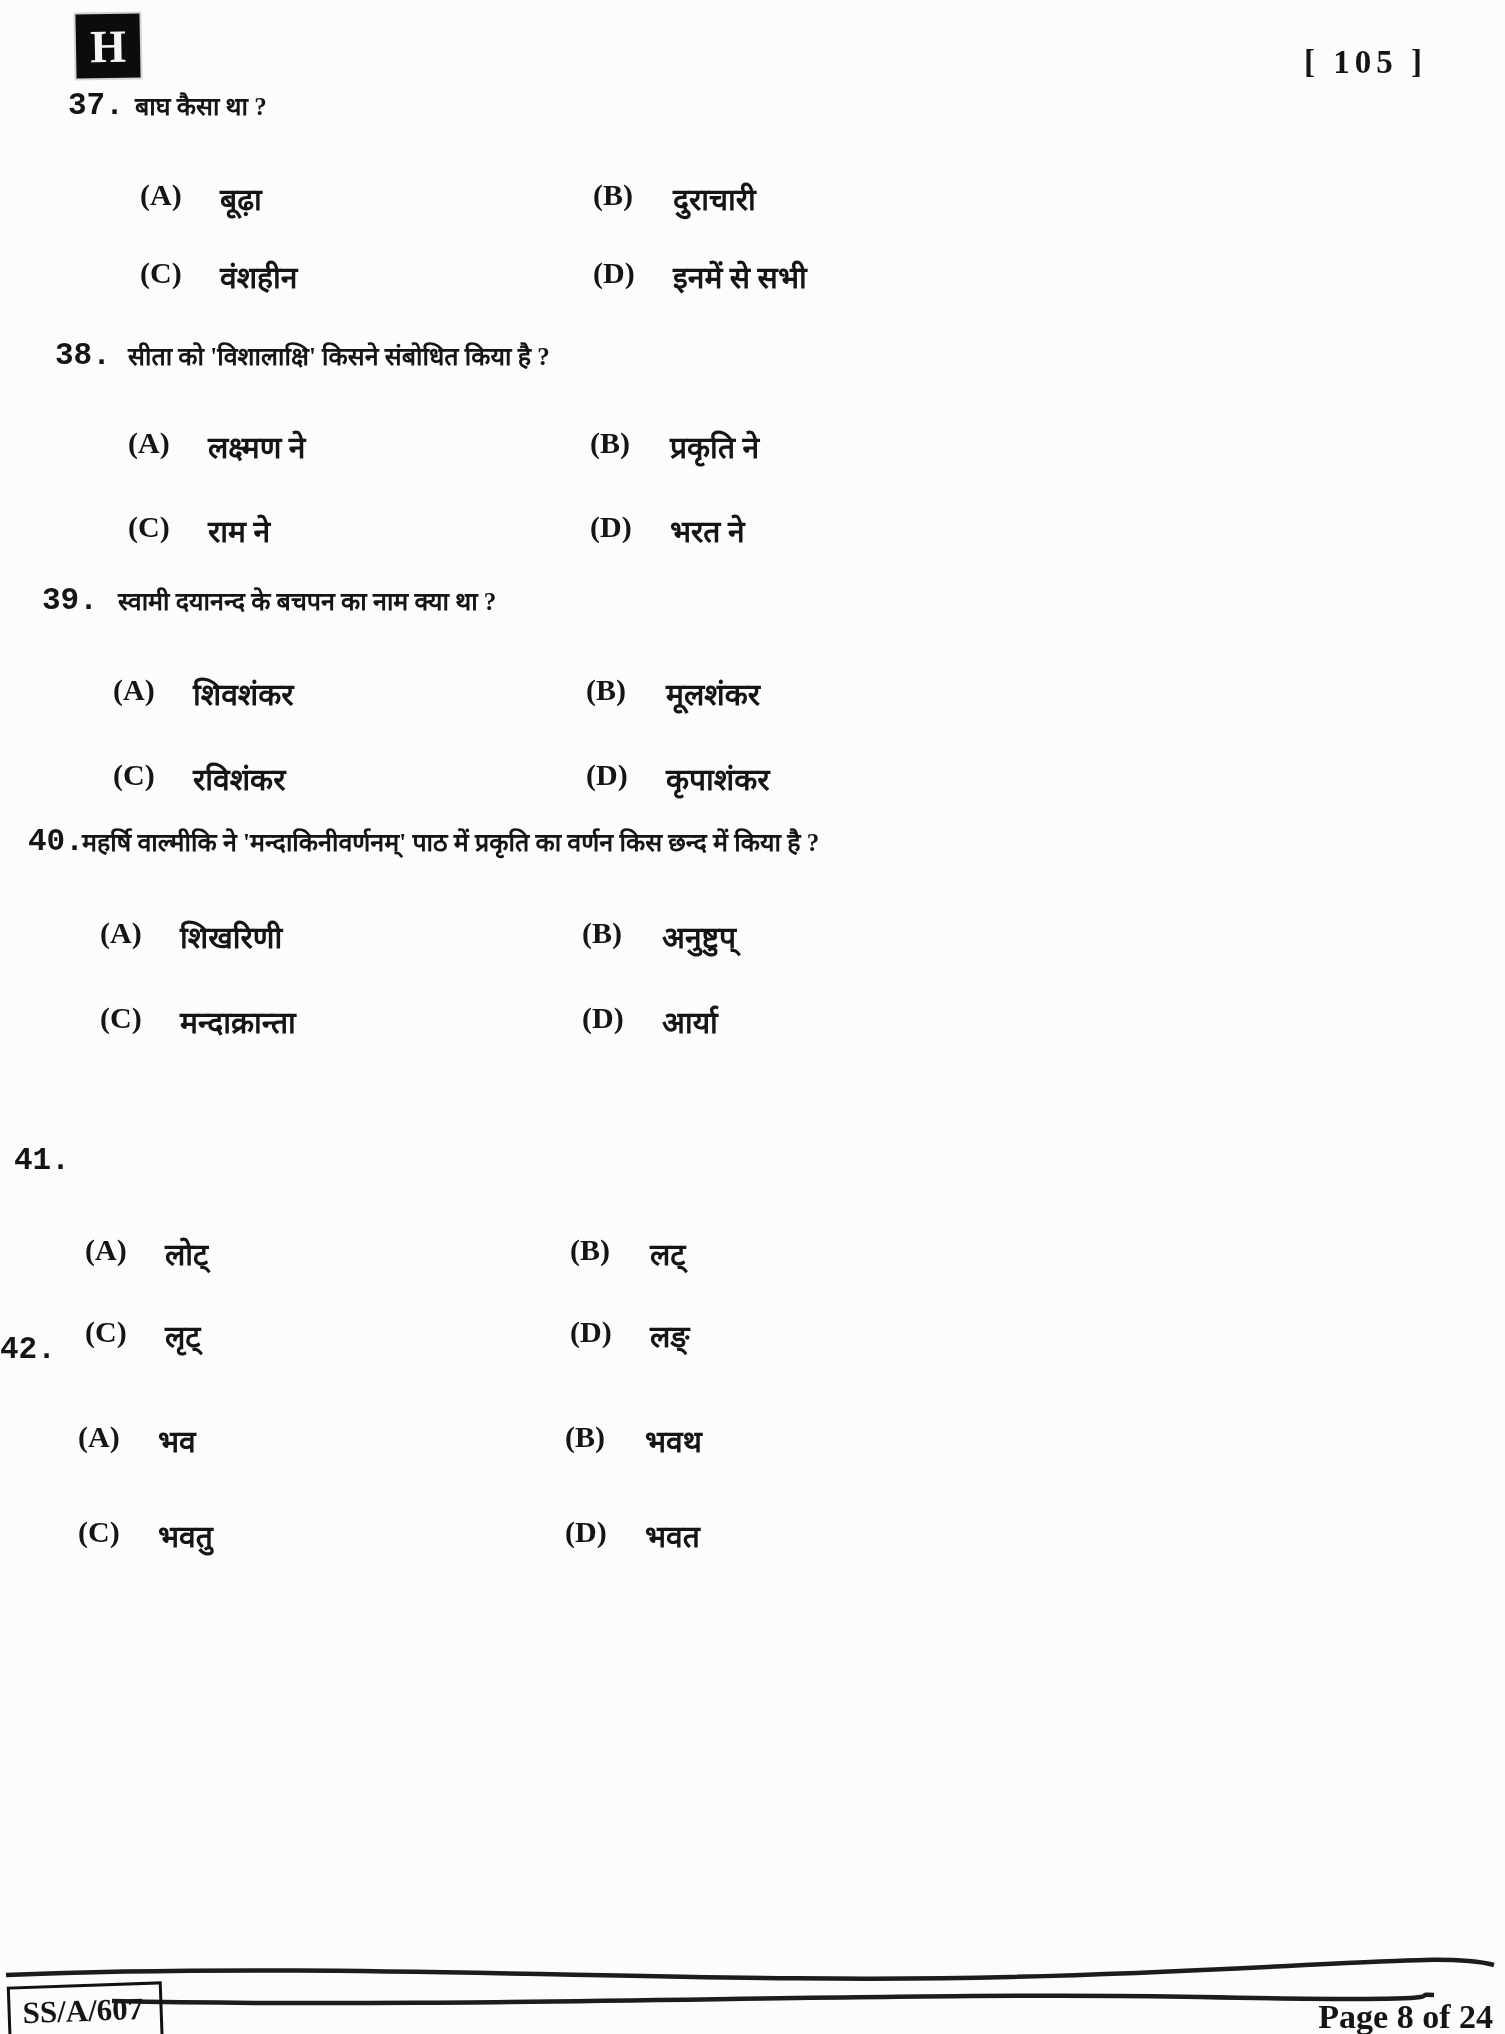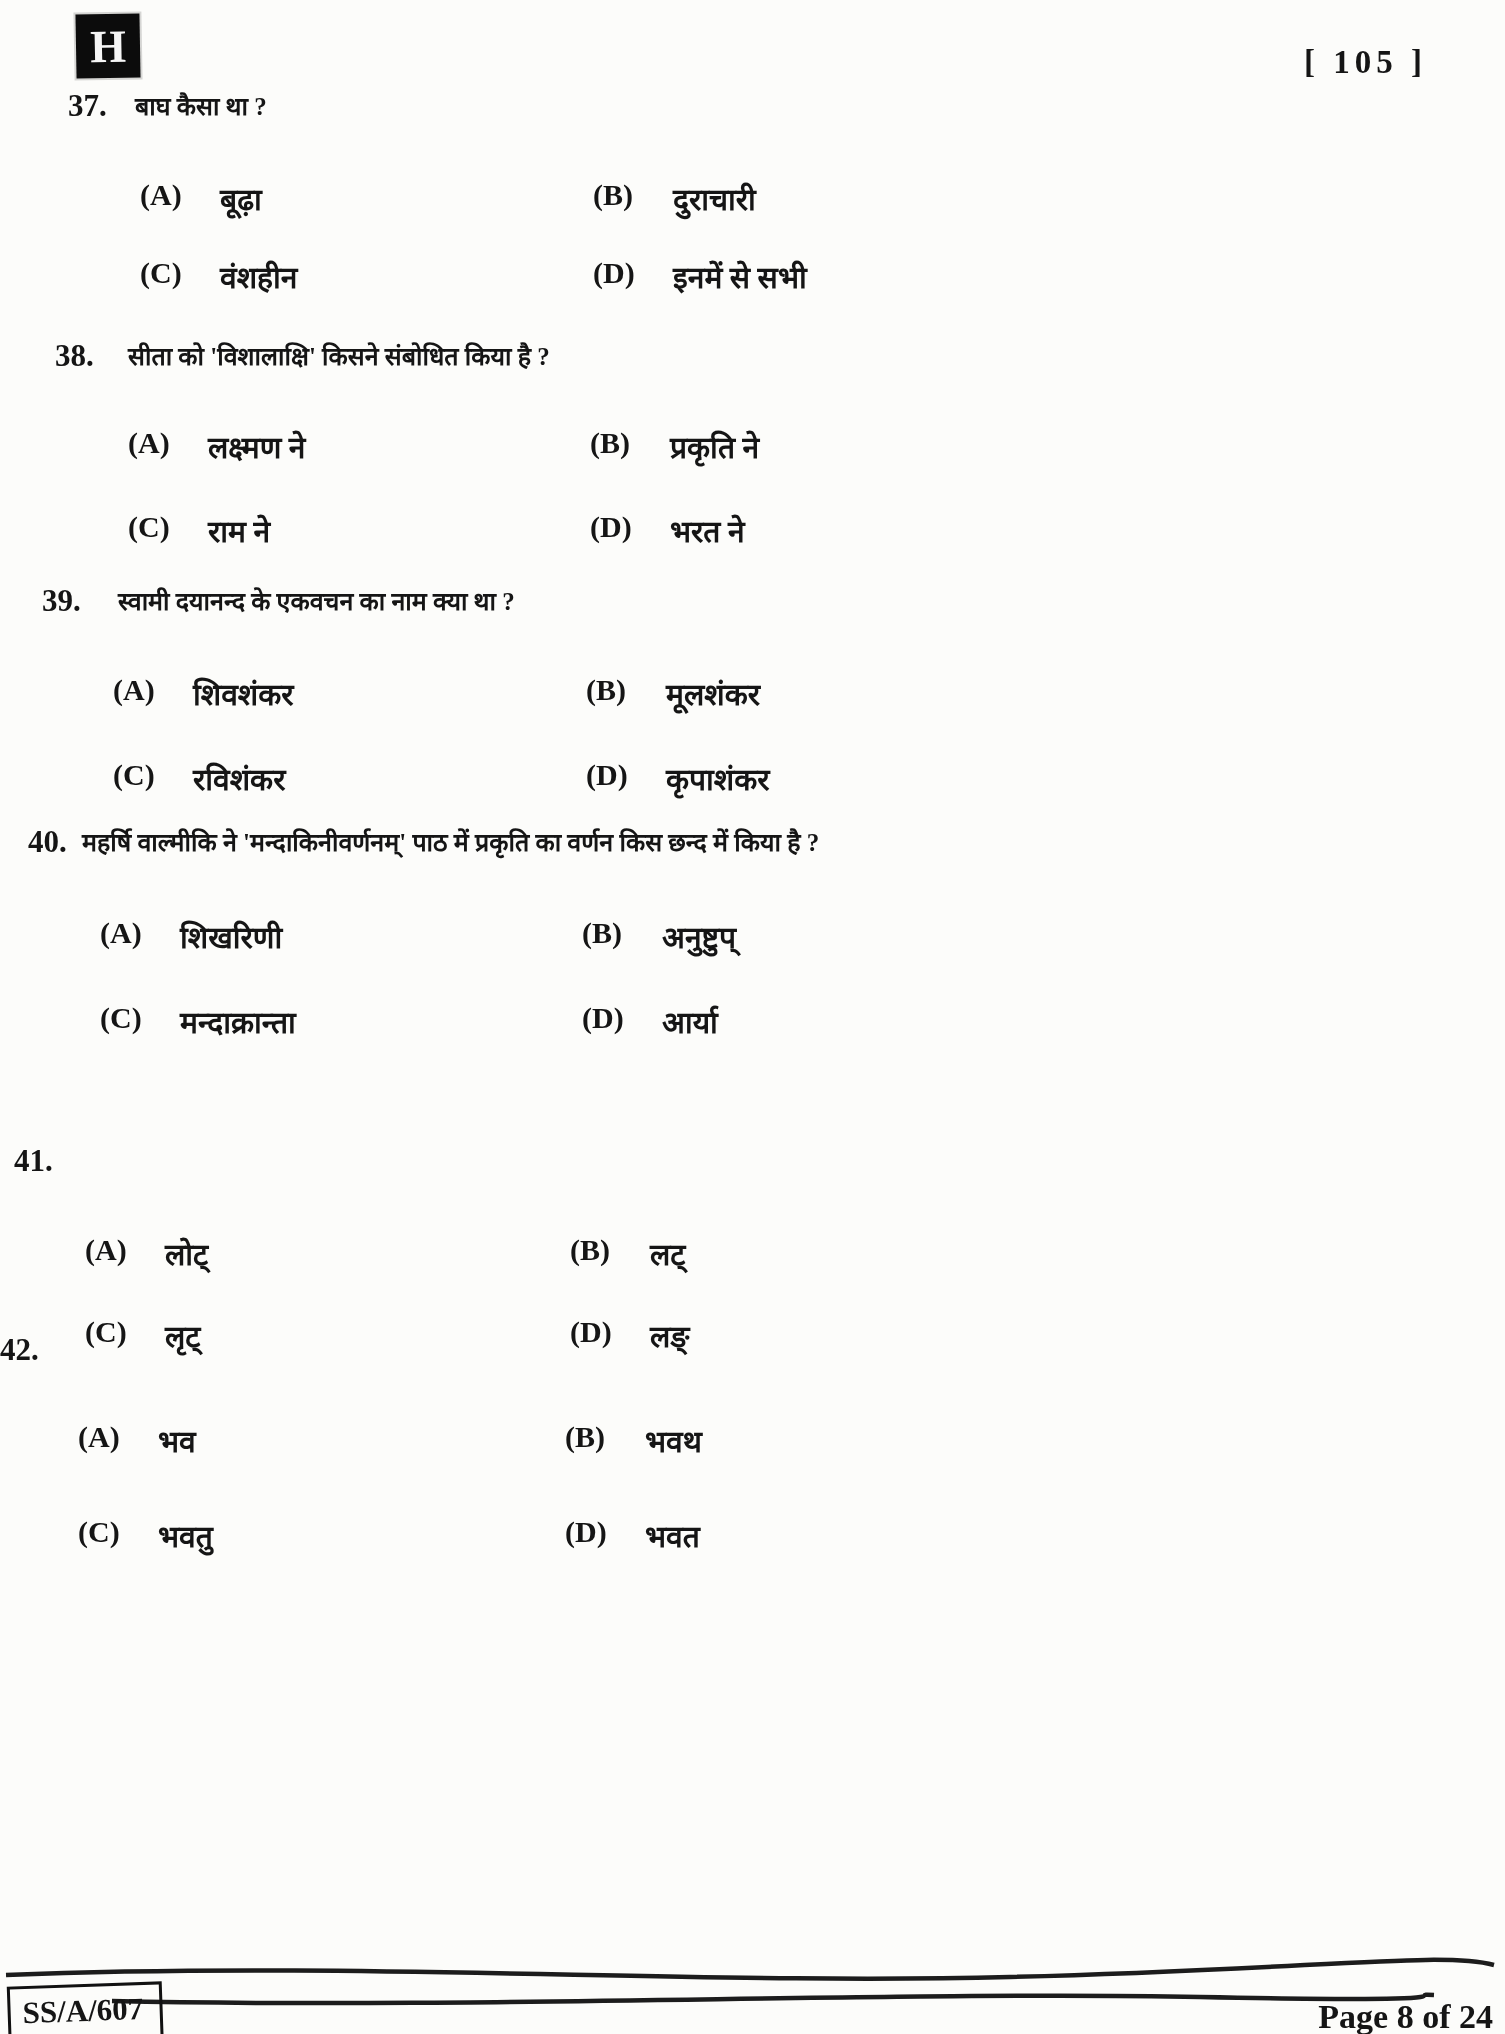--- a/index.html
+++ b/index.html
@@ -20,21 +20,21 @@
     font-size:46px;font-weight:700;
     transform:rotate(-1deg);
     box-shadow:0 0 0 2px rgba(0,0,0,.15);
   }
   .pageref{
     position:absolute;right:78px;top:44px;
     font-size:33px;font-weight:700;letter-spacing:5px;
     white-space:nowrap;
   }
   .q{position:absolute;left:0;width:100%;height:240px;}
-  .qnum{position:absolute;left:var(--nx);top:0;font-size:31px;font-weight:700;}
+  .qnum{position:absolute;left:var(--nx);top:0;font-size:31px;font-weight:700;font-family:Liberation Mono, monospace;}
   .qtext{position:absolute;left:var(--tx);top:0;font-size:25px;font-weight:700;white-space:nowrap;}
   .opt{position:absolute;display:inline-flex;gap:28px;font-size:30px;font-weight:700;white-space:nowrap;}
   .oA{left:var(--ax);top:var(--oy1);}
   .oB{left:var(--bx);top:var(--oy1);}
   .oC{left:var(--ax);top:var(--oy2);}
   .oD{left:var(--bx);top:var(--oy2);}
   .olabel{min-width:52px;}
   .footlines{position:absolute;left:0;top:1945px;}
   .sscode{
     position:absolute;left:8px;top:1984px;
@@ -95,21 +95,21 @@
       <span class="otext">राम ने</span>
     </span>
     <span class="opt oD">
       <span class="olabel">(D)</span>
       <span class="otext">भरत ने</span>
     </span>
   </section>
 
   <section class="q" style="top:583px;--nx:42px;--tx:118px;--ax:113px;--bx:586px;--oy1:90px;--oy2:175px;">
     <span class="qnum">39.</span>
-    <span class="qtext">स्वामी दयानन्द के एकवचन का नाम क्या था ?</span>
+    <span class="qtext">स्वामी दयानन्द के बचपन का नाम क्या था ?</span>
     <span class="opt oA">
       <span class="olabel">(A)</span>
       <span class="otext">शिवशंकर</span>
     </span>
     <span class="opt oB">
       <span class="olabel">(B)</span>
       <span class="otext">मूलशंकर</span>
     </span>
     <span class="opt oC">
       <span class="olabel">(C)</span>

